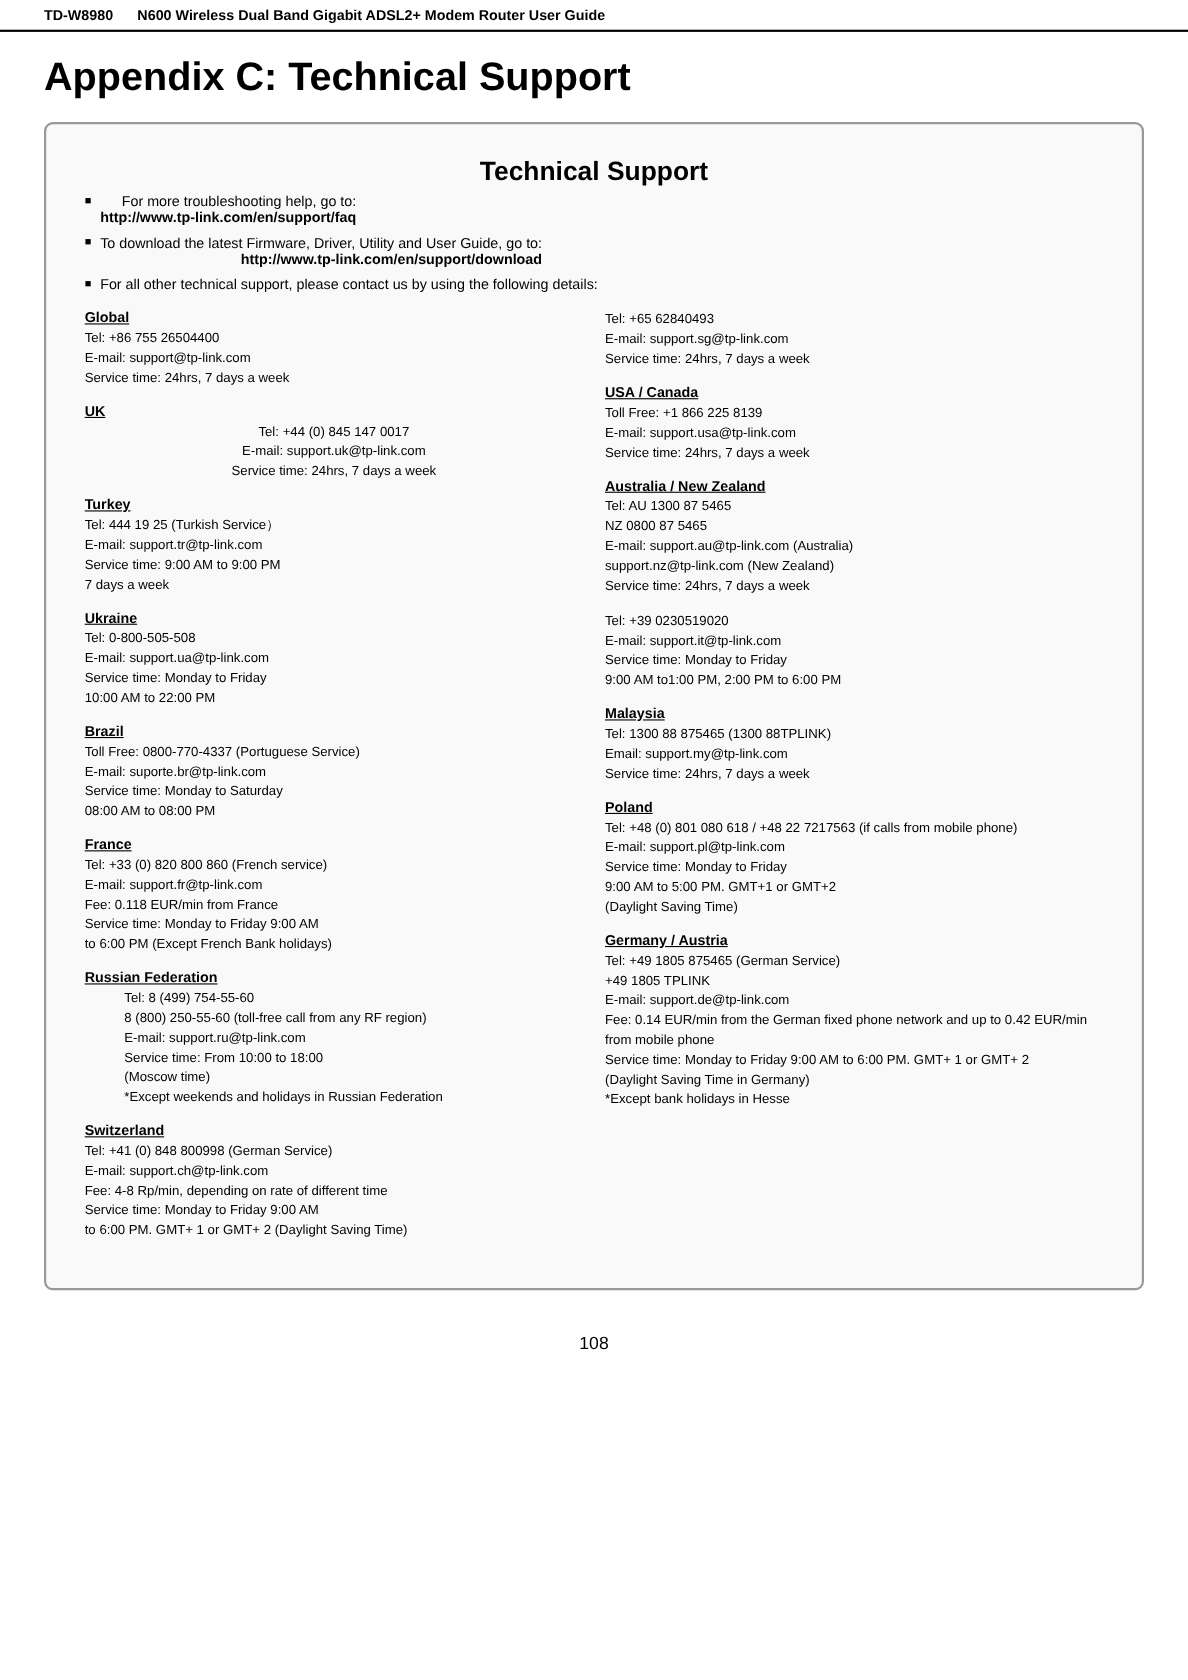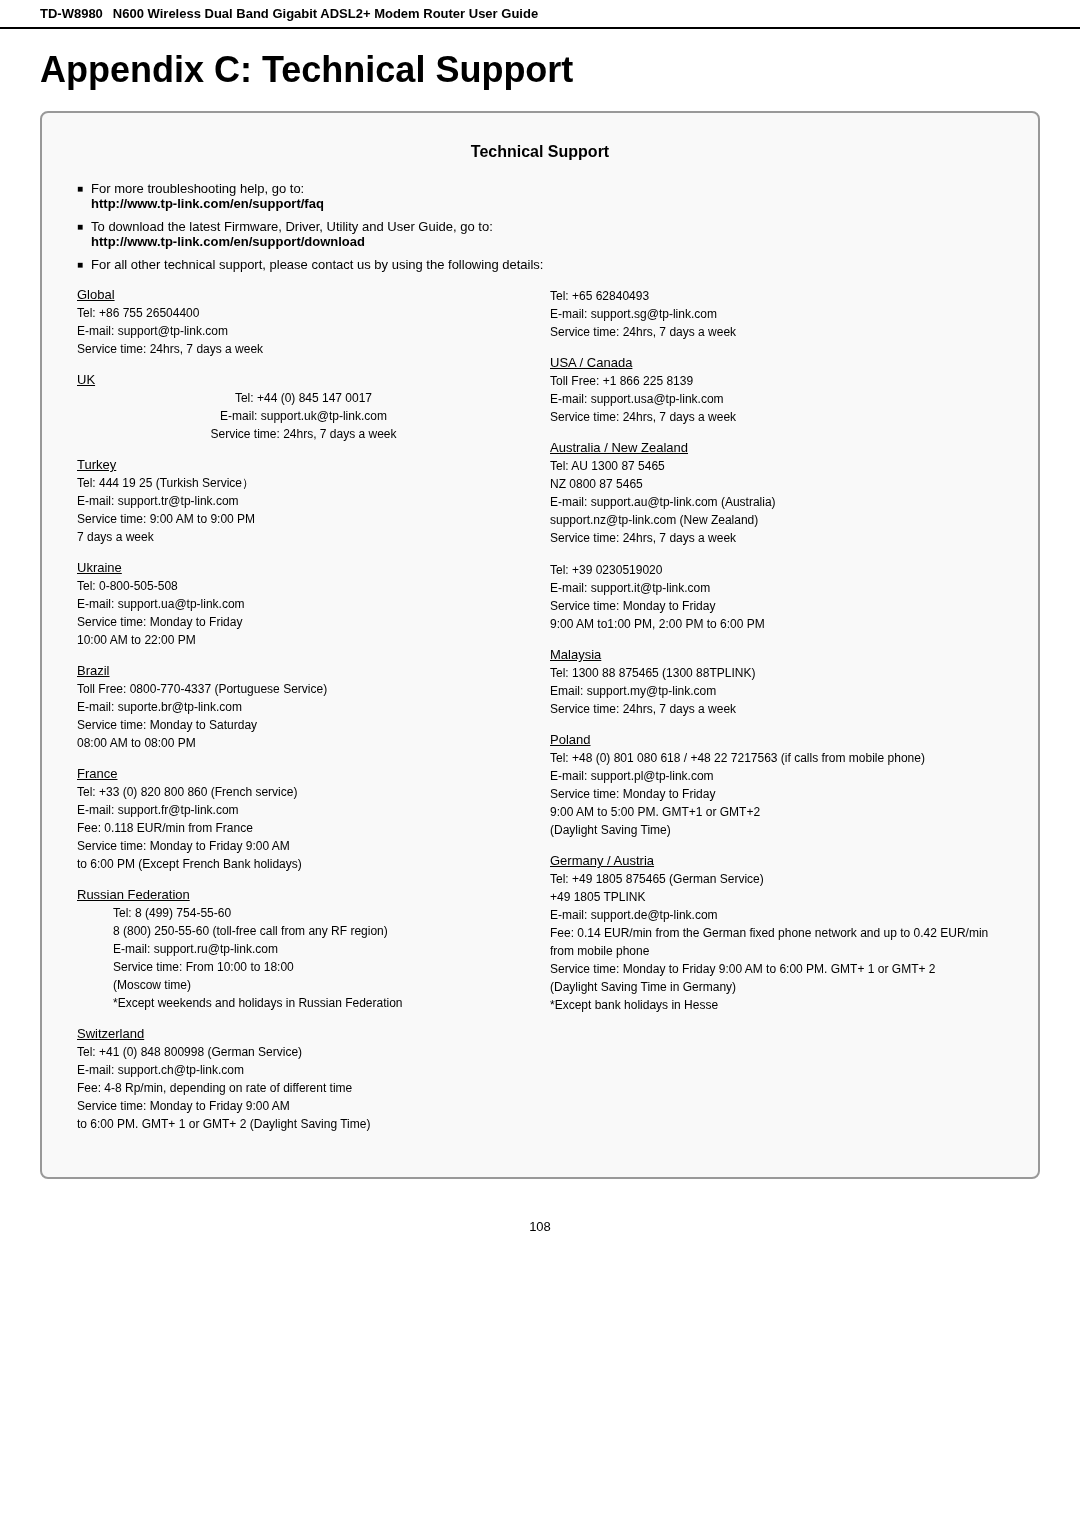--- a/index.html
+++ b/index.html
@@ -10,20 +10,21 @@
       color: #000;
       width: 1080px;
       min-height: 1527px;
     }
     .header-bar {
       display: flex;
       align-items: center;
       border-bottom: 2px solid #000;
       padding: 6px 40px;
       margin-bottom: 10px;
+      gap: 12px;
     }
     .header-model {
       font-weight: bold;
       font-size: 13px;
       margin-right: 10px;
     }
     .header-title {
       font-size: 13px;
       font-weight: bold;
       text-align: right;
@@ -35,27 +36,28 @@
     }
     .content-box {
       margin: 0 40px 30px 40px;
       border: 2px solid #999;
       border-radius: 8px;
       padding: 30px 35px;
       background: #f9f9f9;
     }
     .section-title {
       text-align: center;
-      font-size: 16px;
-      font-weight: bold;
-      margin-bottom: 20px;
+      font-size: 24px;
+      font-weight: bold;
+      margin-bottom: 4px;
     }
     .bullet-list {
       list-style: none;
       margin-bottom: 15px;
+      text-align: right;
     }
     .bullet-list li {
       display: flex;
       align-items: flex-start;
       margin-bottom: 8px;
       font-size: 13px;
     }
     .bullet-list li::before {
       content: '■';
       font-size: 10px;
@@ -67,32 +69,32 @@
       display: flex;
       gap: 20px;
     }
     .col-left, .col-right {
       flex: 1;
     }
     .region-block {
       margin-bottom: 14px;
     }
     .region-name {
-      font-weight: normal;
+      font-weight: bold;
       font-size: 13px;
       text-decoration: underline;
       margin-bottom: 2px;
     }
     .region-info {
       font-size: 12px;
       line-height: 1.5;
     }
     .page-number {
       text-align: center;
-      font-size: 13px;
+      font-size: 16px;
       padding: 10px;
     }
   </style>
 </head>
 <body>
 
 <div class="header-bar">
   <span class="header-model">TD-W8980</span>
   <span class="header-title">N600 Wireless Dual Band Gigabit ADSL2+ Modem Router User Guide</span>
 </div>

